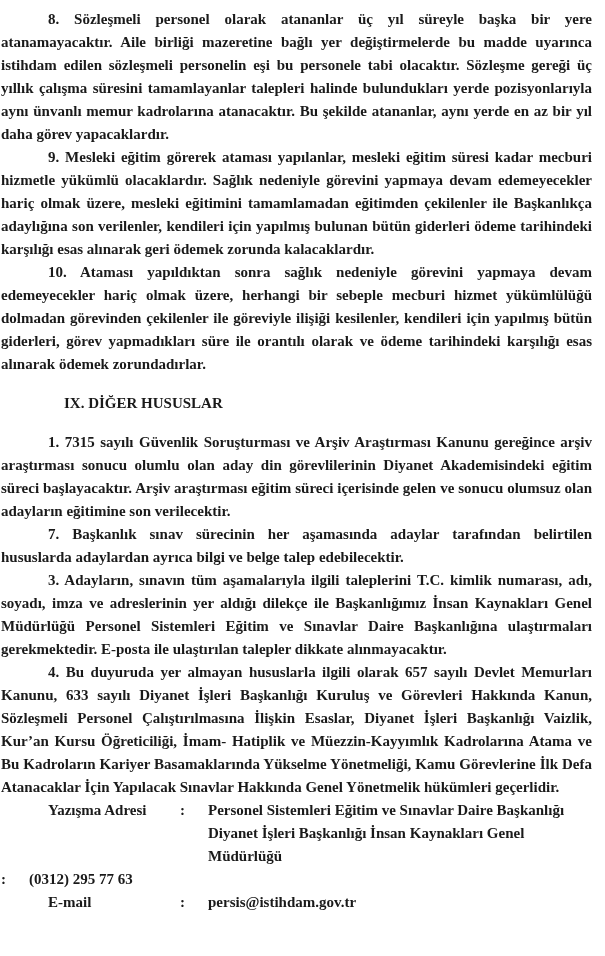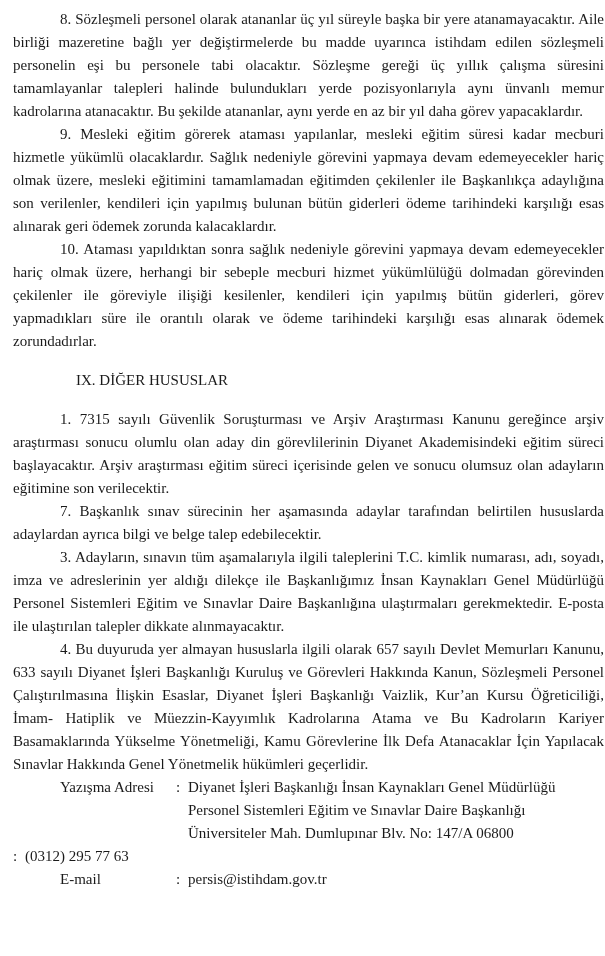--- a/index.html
+++ b/index.html
@@ -1,25 +1,25 @@
 <!DOCTYPE html>
 <html><head>
 <meta charset="utf-8">
 <style>
   html, body { margin: 0; padding: 0; background: #ffffff; }
   body {
     width: 605px; height: 956px; overflow: hidden; position: relative;
     font-family: "Liberation Serif", serif;
     font-size: 15px; color: #1a1a1a;
   }
-  .page { position: absolute; left: 13px; top: 8px; width: 591px; }
+  .page { position: absolute; left: 1px; top: 8px; width: 591px; font-weight: bold; }
   .p { margin: 0; line-height: 23px; text-align: justify; text-indent: 47px; }
   .heading { margin: 16px; line-height: 23px; padding-left: 47px; }
   .contact { margin: 0; padding: 0; }
-  .row { display: flex; line-height: 23px; }
+  .row { display: flex; line-height: 23px; gap: 16px; }
   .lbl { width: 116px; padding-left: 47px; flex: none; }
   .colon { width: 12px; flex: none; }
   .val { flex: 1; }
   .val div { line-height: 23px; }
   .closing { line-height: 23px; padding-left: 47px; margin: 0; }
   .docno { position: absolute; left: 493px; top: 979px; font-size: 18px; line-height: 20px; }
 </style>
 </head>
 <body>
 
@@ -32,23 +32,22 @@
   <p class="p">1. 7315 sayılı Güvenlik Soruşturması ve Arşiv Araştırması Kanunu gereğince arşiv araştırması sonucu olumlu olan aday din görevlilerinin Diyanet Akademisindeki eğitim süreci başlayacaktır. Arşiv araştırması eğitim süreci içerisinde gelen ve sonucu olumsuz olan adayların eğitimine son verilecektir.</p>
   <p class="p">7. Başkanlık sınav sürecinin her aşamasında adaylar tarafından belirtilen hususlarda adaylardan ayrıca bilgi ve belge talep edebilecektir.</p>
   <p class="p">3. Adayların, sınavın tüm aşamalarıyla ilgili taleplerini T.C. kimlik numarası, adı, soyadı, imza ve adreslerinin yer aldığı dilekçe ile Başkanlığımız İnsan Kaynakları Genel Müdürlüğü Personel Sistemleri Eğitim ve Sınavlar Daire Başkanlığına ulaştırmaları gerekmektedir. E-posta ile ulaştırılan talepler dikkate alınmayacaktır.</p>
   <p class="p">4. Bu duyuruda yer almayan hususlarla ilgili olarak 657 sayılı Devlet Memurları Kanunu, 633 sayılı Diyanet İşleri Başkanlığı Kuruluş ve Görevleri Hakkında Kanun, Sözleşmeli Personel Çalıştırılmasına İlişkin Esaslar, Diyanet İşleri Başkanlığı Vaizlik, Kur’an Kursu Öğreticiliği, İmam- Hatiplik ve Müezzin-Kayyımlık Kadrolarına Atama ve Bu Kadroların Kariyer Basamaklarında Yükselme Yönetmeliği, Kamu Görevlerine İlk Defa Atanacaklar İçin Yapılacak Sınavlar Hakkında Genel Yönetmelik hükümleri geçerlidir.</p>
 
   <div class="contact">
     <div class="row">
       <span class="lbl">Yazışma Adresi</span>
       <span class="colon">:</span>
       <span class="val">
+        <div>Personel Sistemleri Eğitim ve Sınavlar Daire Başkanlığı</div>
         <div>Diyanet İşleri Başkanlığı İnsan Kaynakları Genel Müdürlüğü</div>
-        <div>Personel Sistemleri Eğitim ve Sınavlar Daire Başkanlığı</div>
-        <div>Üniversiteler Mah. Dumlupınar Blv. No: 147/A 06800</div>
       </span>
     </div>
     <div class="row">
       <span class="colon">:</span>
       <span class="val">(0312) 295 77 63</span>
     </div>
     <div class="row">
       <span class="lbl">E-mail</span>
       <span class="colon">:</span>
       <span class="val">persis@istihdam.gov.tr</span>

